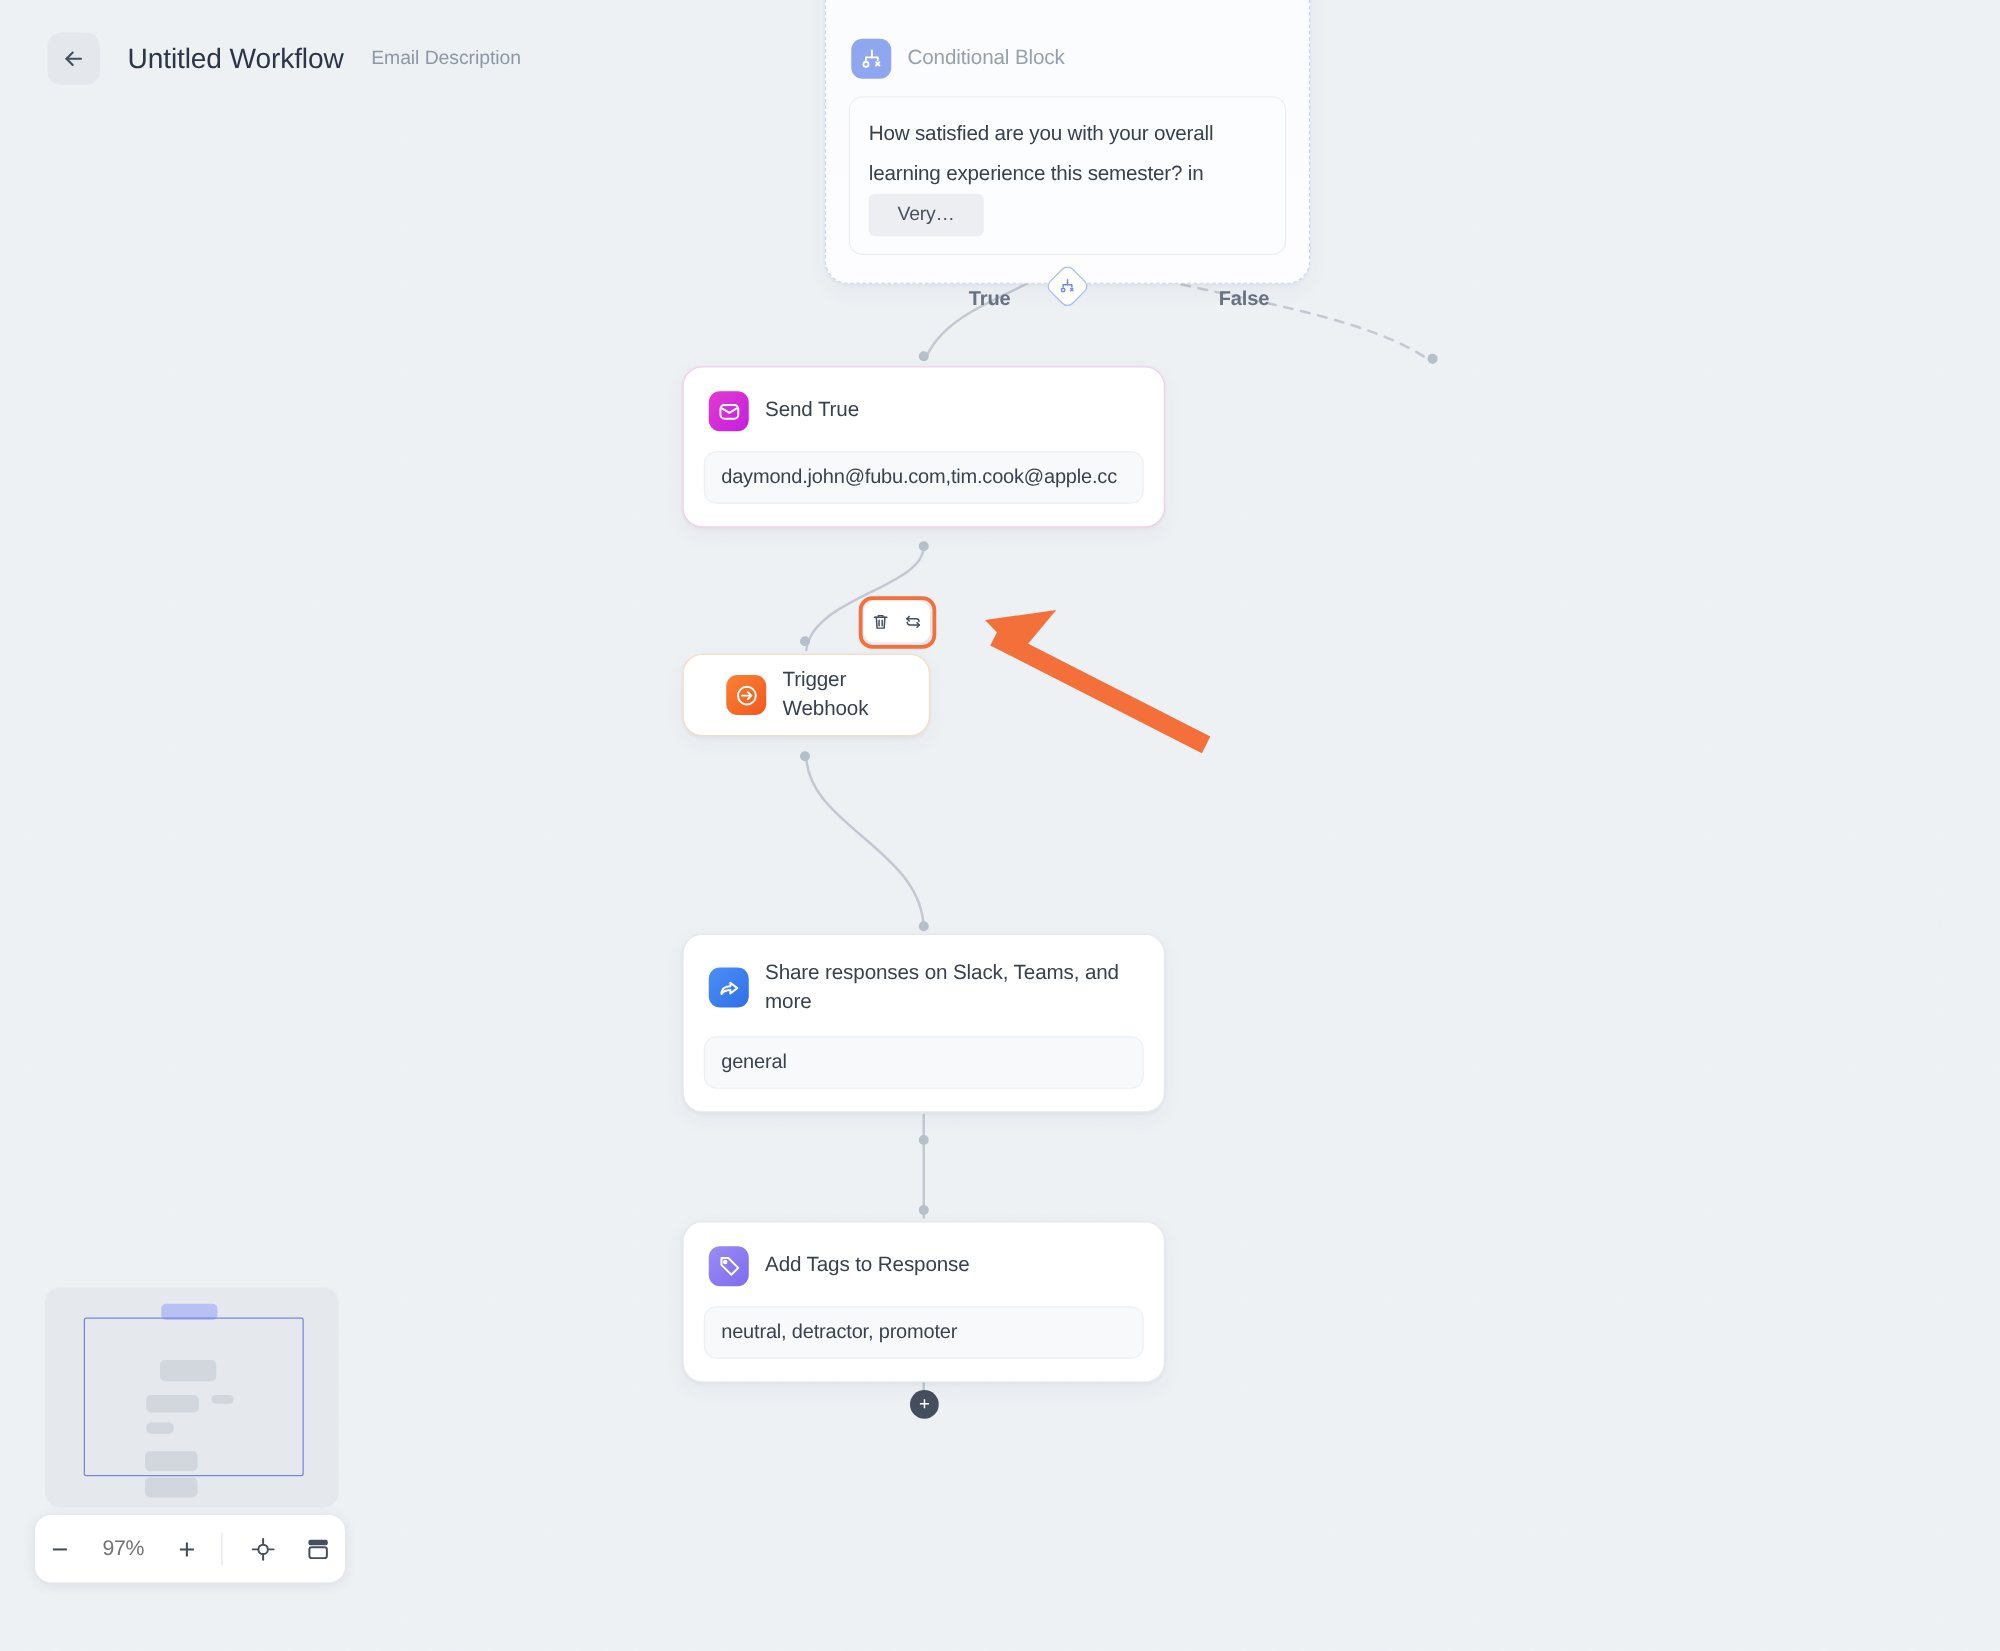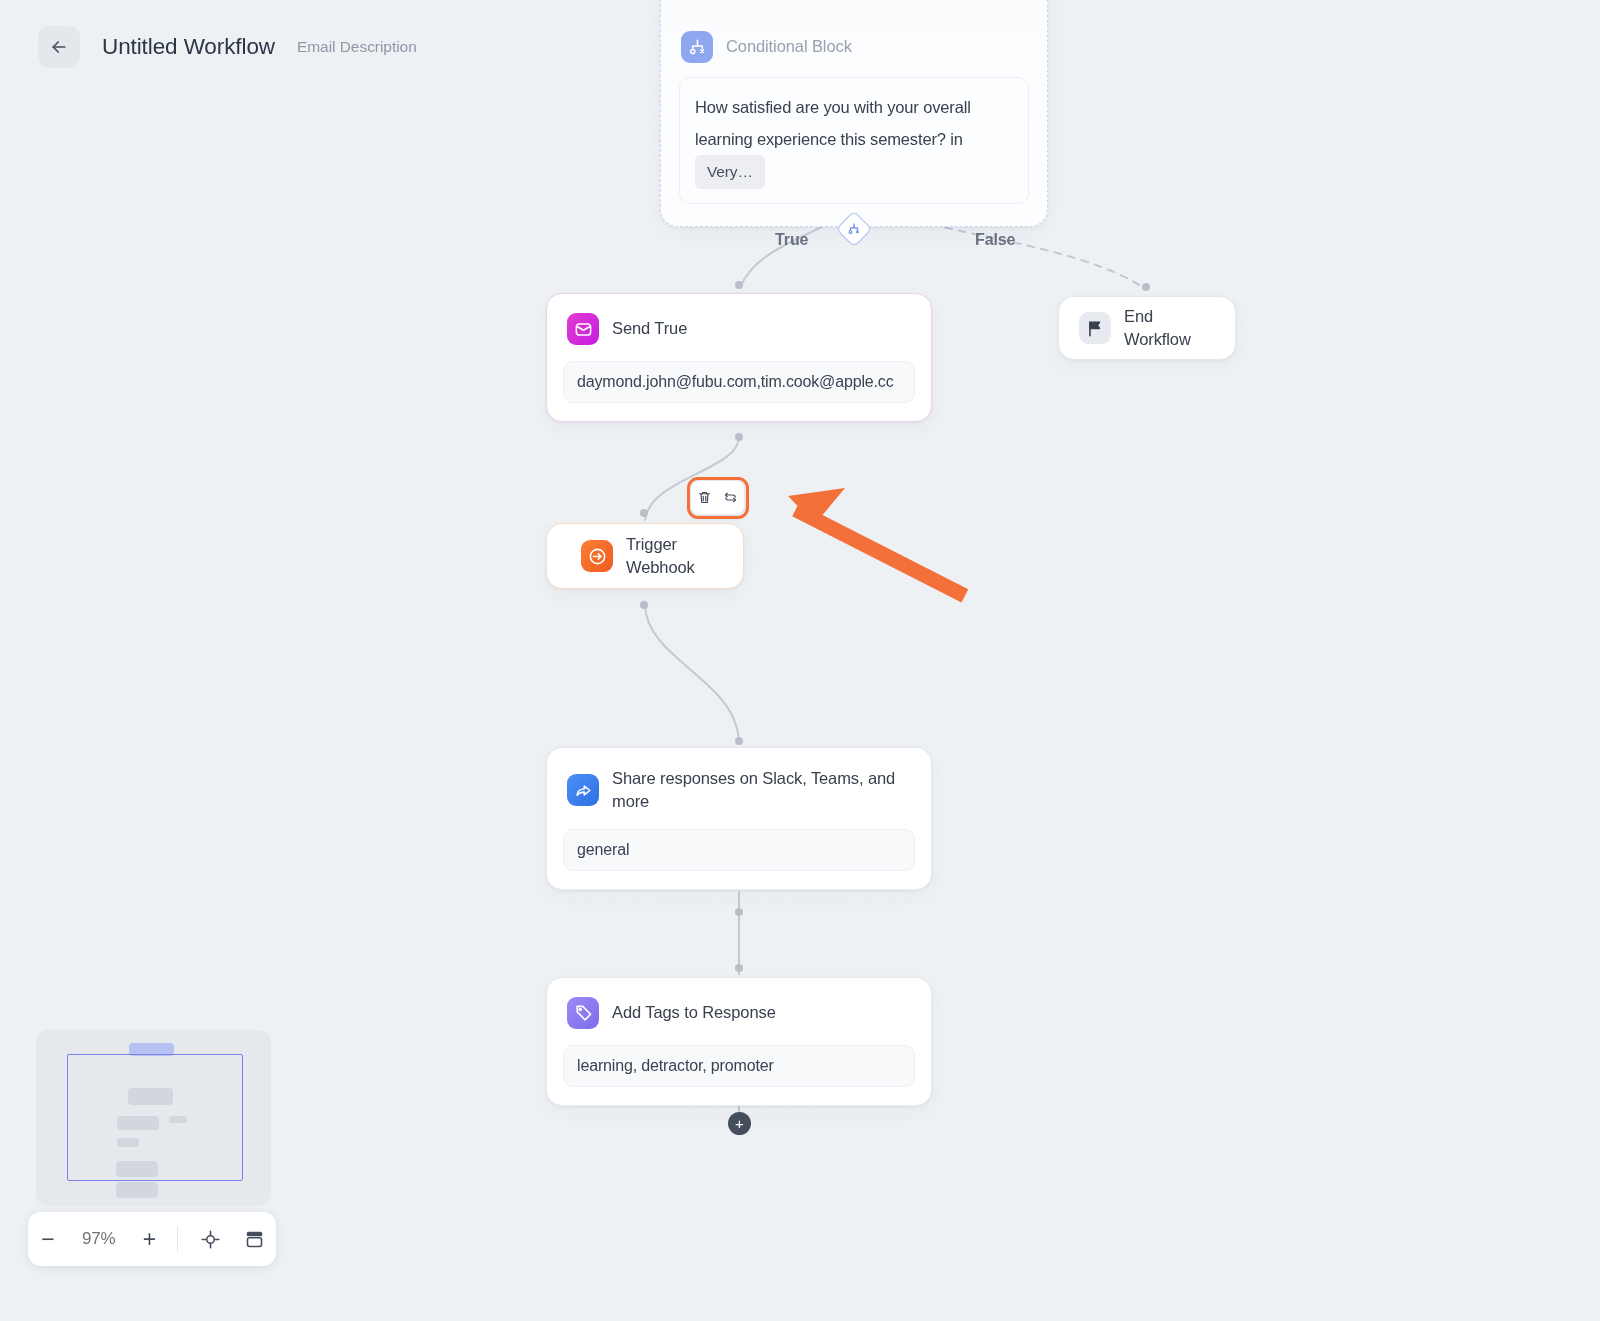--- a/index.html
+++ b/index.html
@@ -113,21 +113,21 @@
   #node-conditional .node-head { padding-top: 78px; }
   #node-conditional .node-title { color: #97a0ae; }
   #cond-box {
     margin: 14px 18px 22px 18px;
     border: 1px solid #eceff3; border-radius: 11px;
     background: #fcfdfe; padding: 13px 15px 14px 15px;
     font-size: 16.5px; line-height: 1.94; color: #39414f; letter-spacing: -0.15px;
   }
   #cond-chip {
     display: inline-block; background: #eceef2; border-radius: 5px;
-    padding: 2px 12px; font-size: 15.5px; color: #48505f; vertical-align: baseline;
+    padding: 2px 23px; font-size: 15.5px; color: #48505f; vertical-align: baseline;
   }
   #cond-diamond {
     position: absolute; left: 50%; bottom: -16px; transform: translateX(-50%) rotate(45deg);
     width: 26px; height: 26px; border-radius: 6px;
     background: #fff; border: 1.4px solid #a9bdf3; z-index: 14;
     display: flex; align-items: center; justify-content: center;
   }
   #cond-diamond svg { transform: rotate(-45deg); width: 14px; height: 14px; }
 
   #node-email { left: 546px; top: 293px; width: 386px; border: 1px solid #f2cfe9; }
@@ -272,31 +272,20 @@
         <svg viewBox="0 0 24 24" fill="none" stroke="#fff" stroke-width="2" stroke-linecap="round" stroke-linejoin="round">
           <rect x="3" y="5" width="18" height="14" rx="4"></rect>
             <path d="M4.5 8.5L12 13l7.5-4.5"></path>
         </svg>
       </div>
       <div class="node-title">Send True</div>
     </div>
     <div class="node-field">daymond.john@fubu.com,tim.cook@apple.cc</div>
   </div>
 
-  <div class="node" id="node-end">
-    <div class="node-head">
-      <div class="node-ico" style="background:#e7eaef;">
-        <svg viewBox="0 0 24 24" fill="#39414f" stroke="#39414f" stroke-width="2" stroke-linecap="round" stroke-linejoin="round">
-          <path d="M5 21V4"></path>
-            <path d="M5 4h12l-2.5 4L17 12H5z"></path>
-        </svg>
-      </div>
-      <div class="node-title">End Workflow</div>
-    </div>
-  </div>
 
   <div class="node" id="node-webhook">
     <div class="node-head">
       <div class="node-ico" style="background:linear-gradient(135deg,#fb8034,#f05a1e);">
         <svg viewBox="0 0 24 24" fill="none" stroke="#fff" stroke-width="2" stroke-linecap="round" stroke-linejoin="round">
           <circle cx="12" cy="12" r="9"></circle>
             <path d="M7 12h9"></path>
             <path d="M13 8.5l3.5 3.5L13 15.5"></path>
         </svg>
       </div>
@@ -345,21 +334,21 @@
   <div class="node" id="node-tags">
     <div class="node-head">
       <div class="node-ico" style="background:linear-gradient(135deg,#9b8cf5,#7d6cee);">
         <svg viewBox="0 0 24 24" fill="none" stroke="#fff" stroke-width="2" stroke-linecap="round" stroke-linejoin="round">
           <path d="M11 3H4v7l10 10 7-7L11 3z"></path>
             <circle cx="7.8" cy="7" r="1.3"></circle>
         </svg>
       </div>
       <div class="node-title">Add Tags to Response</div>
     </div>
-    <div class="node-field">learning, detractor, promoter</div>
+    <div class="node-field">neutral, detractor, promoter</div>
   </div>
 
   <button id="add-btn">+</button>
 
   <div id="minimap">
     <div class="mm-node accent" style="left:93px; top:13px; width:45px; height:13px;"></div>
     <div class="mm-node" style="left:92px; top:58px; width:45px; height:17px;"></div>
     <div class="mm-node" style="left:81px; top:86px; width:42px; height:14px;"></div>
     <div class="mm-node" style="left:133px; top:86px; width:18px; height:7px;"></div>
     <div class="mm-node" style="left:81px; top:108px; width:22px; height:9px;"></div>

